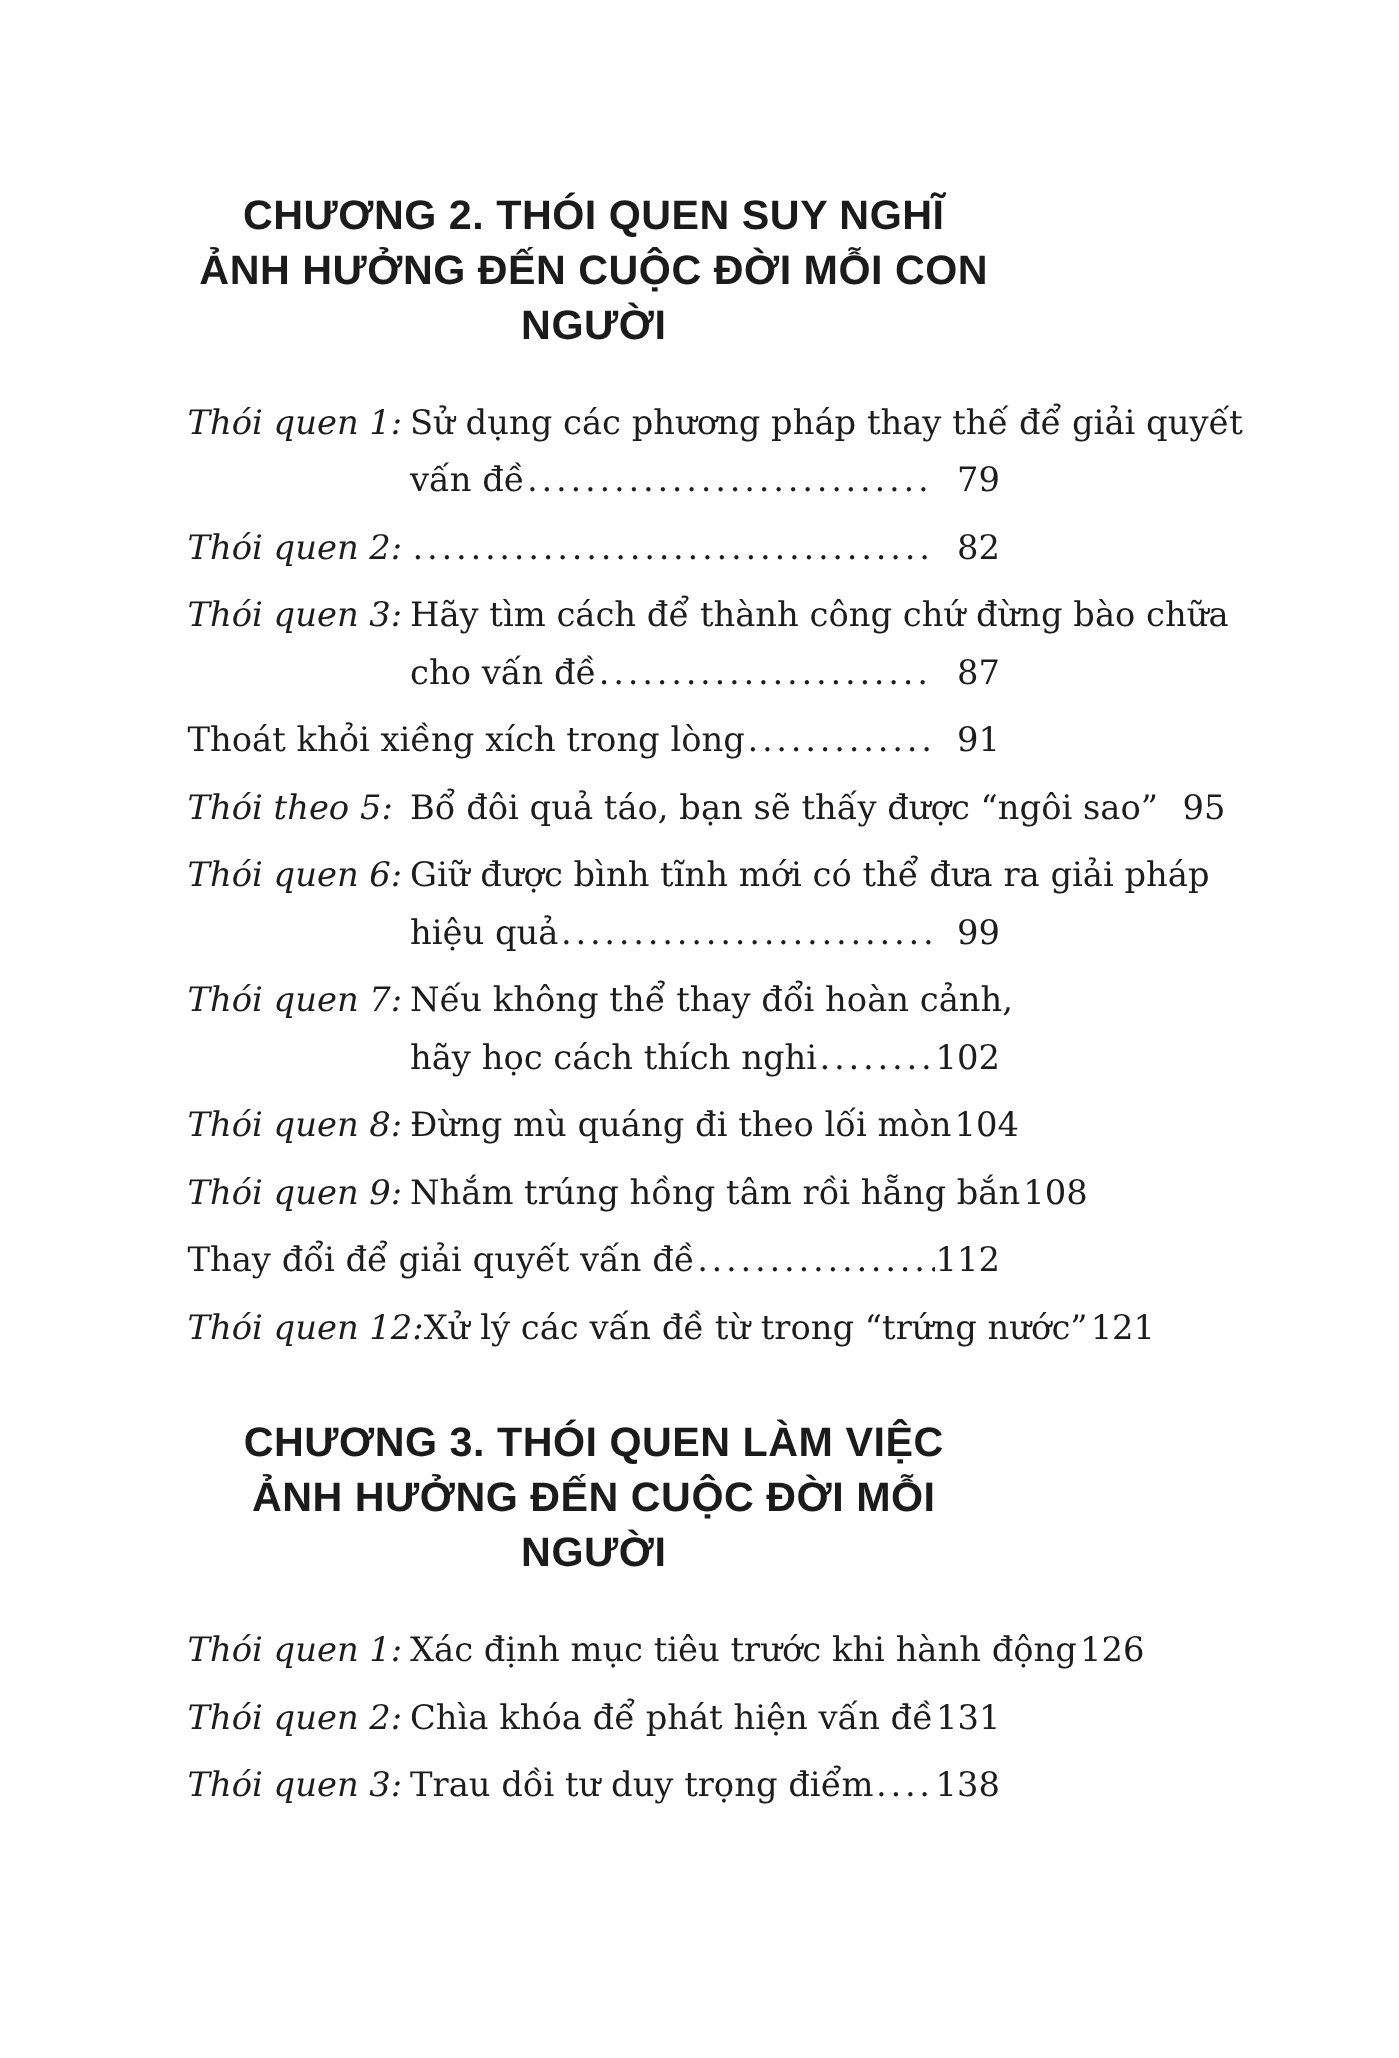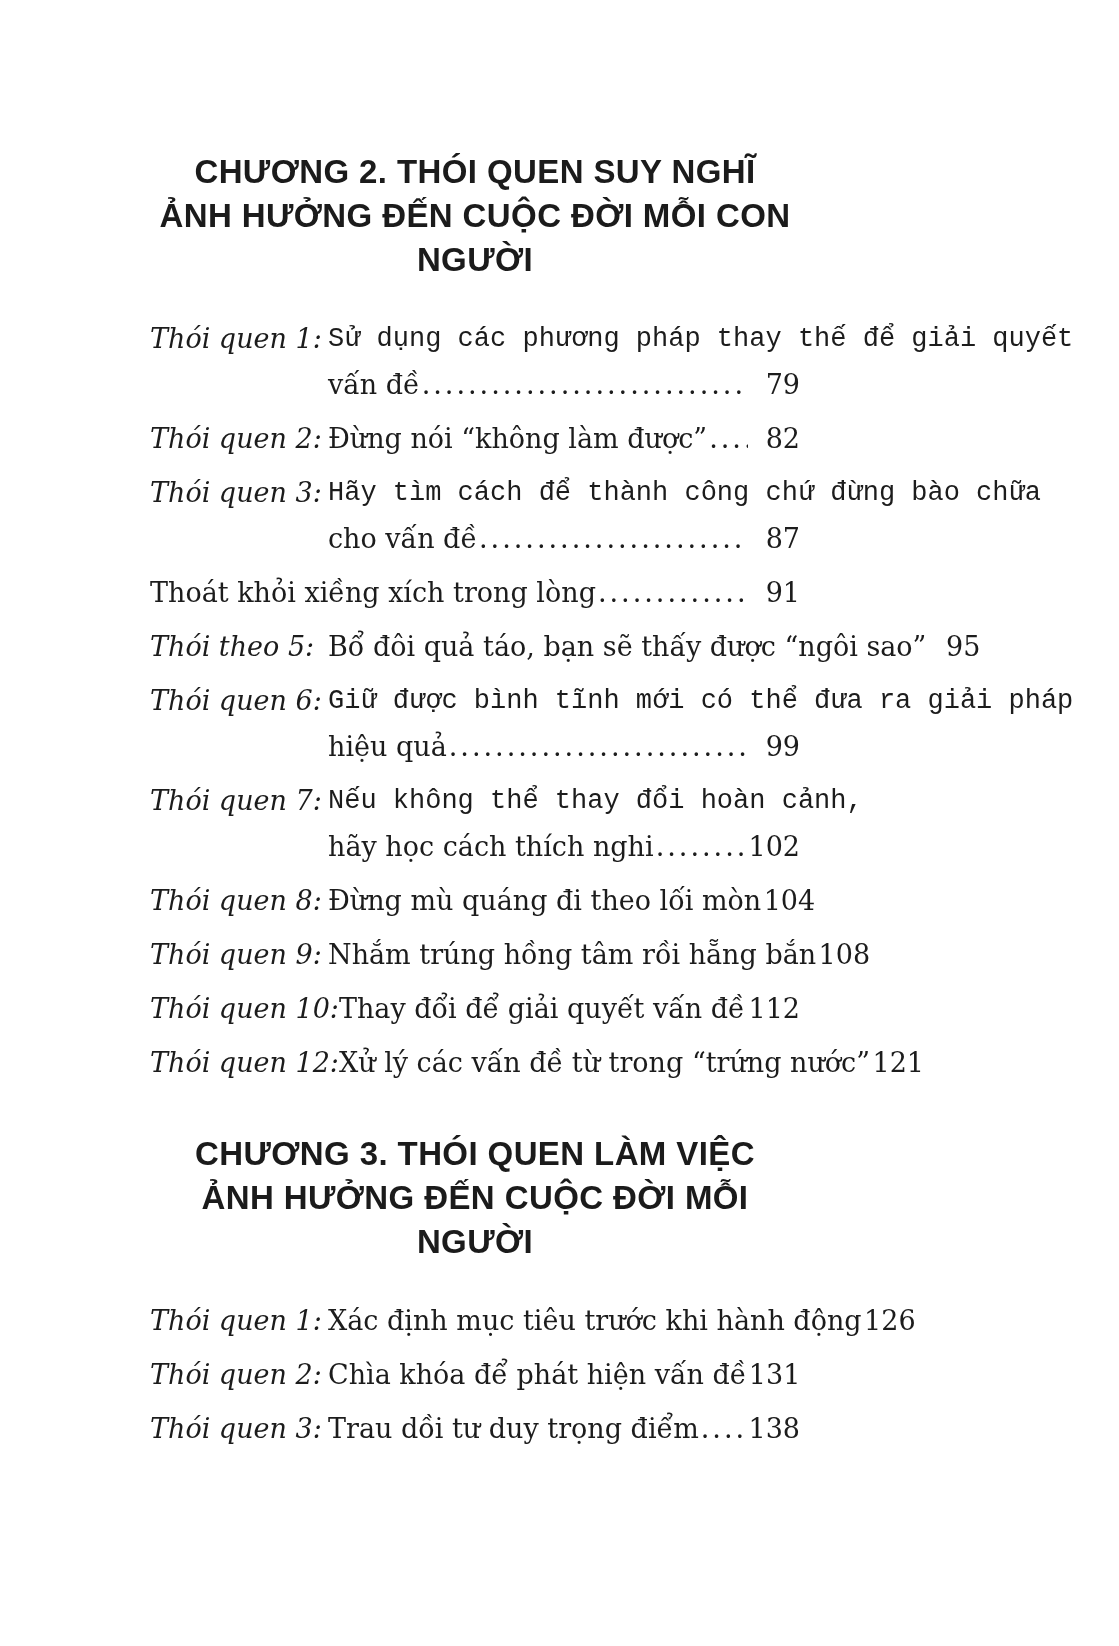--- a/index.html
+++ b/index.html
@@ -38,21 +38,21 @@
   }
   .entry-label {
     flex: 0 0 178px;
     font-style: italic;
     white-space: nowrap;
   }
   .entry-content {
     flex: 1;
     min-width: 0;
   }
-  .line { display: block; white-space: nowrap; font-family: Liberation Mono, monospace; }
+  .line { display: block; white-space: nowrap; }
   .lastline { display: flex; align-items: baseline; }
   .lastline .line-text { white-space: nowrap; }
   .leader {
     flex: 1;
     overflow: hidden;
     white-space: nowrap;
     letter-spacing: 3px;
     margin-left: 2px;
   }
   .leader::after {
@@ -84,21 +84,20 @@
                 <span class="leader"></span>
                 <span class="pagenum">79</span>
               </span>
             </span>
   </div>
 
   <div class="entry">
     <span class="entry-label">Thói quen 2:</span>
     <span class="entry-content">
               <span class="lastline">
-                <span class="line-text">Đừng nói “không làm được”</span>
                 <span class="leader"></span>
                 <span class="pagenum">82</span>
               </span>
             </span>
   </div>
 
   <div class="entry">
     <span class="entry-label">Thói quen 3:</span>
     <span class="entry-content">
               <span class="line">Hãy tìm cách để thành công chứ đừng bào chữa</span>
@@ -171,21 +170,20 @@
     <span class="entry-content">
               <span class="lastline">
                 <span class="line-text">Nhắm trúng hồng tâm rồi hẵng bắn</span>
                 <span class="leader"></span>
                 <span class="pagenum">108</span>
               </span>
             </span>
   </div>
 
   <div class="entry">
-    <span class="entry-label">Thói quen 10:</span>
     <span class="entry-content">
               <span class="lastline">
                 <span class="line-text">Thay đổi để giải quyết vấn đề</span>
                 <span class="leader"></span>
                 <span class="pagenum">112</span>
               </span>
             </span>
   </div>
 
 

